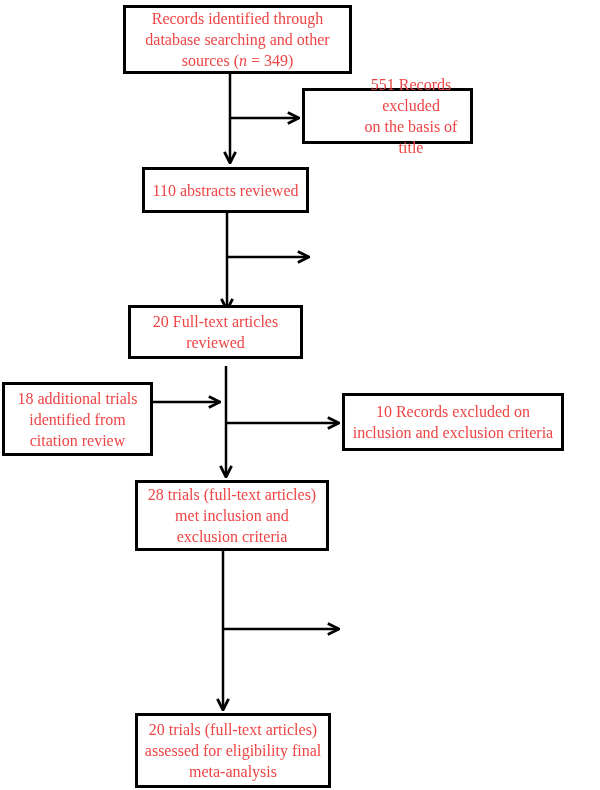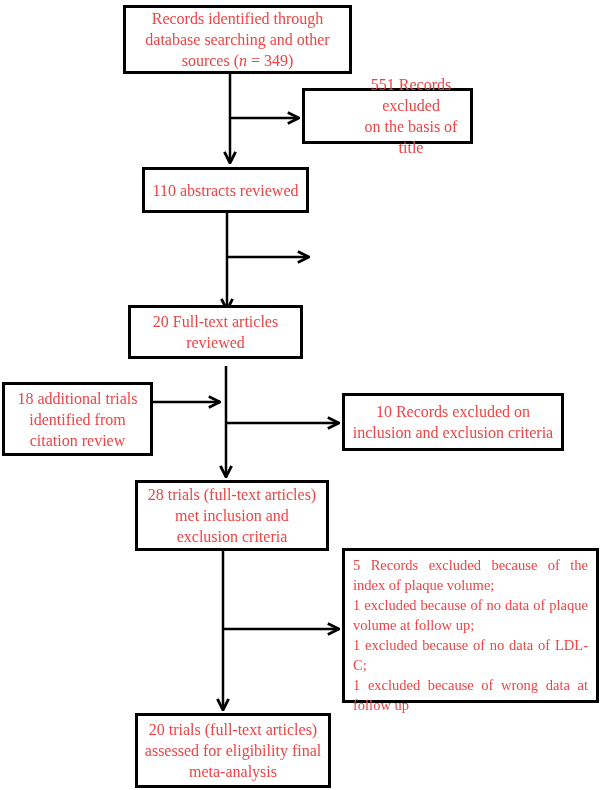--- a/index.html
+++ b/index.html
@@ -115,26 +115,20 @@
     <div class="txt">10 Records excluded on
 inclusion and exclusion criteria</div>
   </div>
 
   <div class="box" id="box-met-crit">
     <div class="txt">28 trials (full-text articles)
 met inclusion and
 exclusion criteria</div>
   </div>
 
-  <div class="box" id="box-excl-reasons">
-    <div class="txt">5 Records excluded because of the index of plaque volume;
-1 excluded because of no data of plaque volume at follow up;
-1 excluded because of no data of LDL-C;
-1 excluded because of wrong data at follow up</div>
-  </div>
 
   <div class="box" id="box-final">
     <div class="txt">20 trials (full-text articles)
 assessed for eligibility final
 meta-analysis</div>
   </div>
 
 </div>
 
 </body></html>

